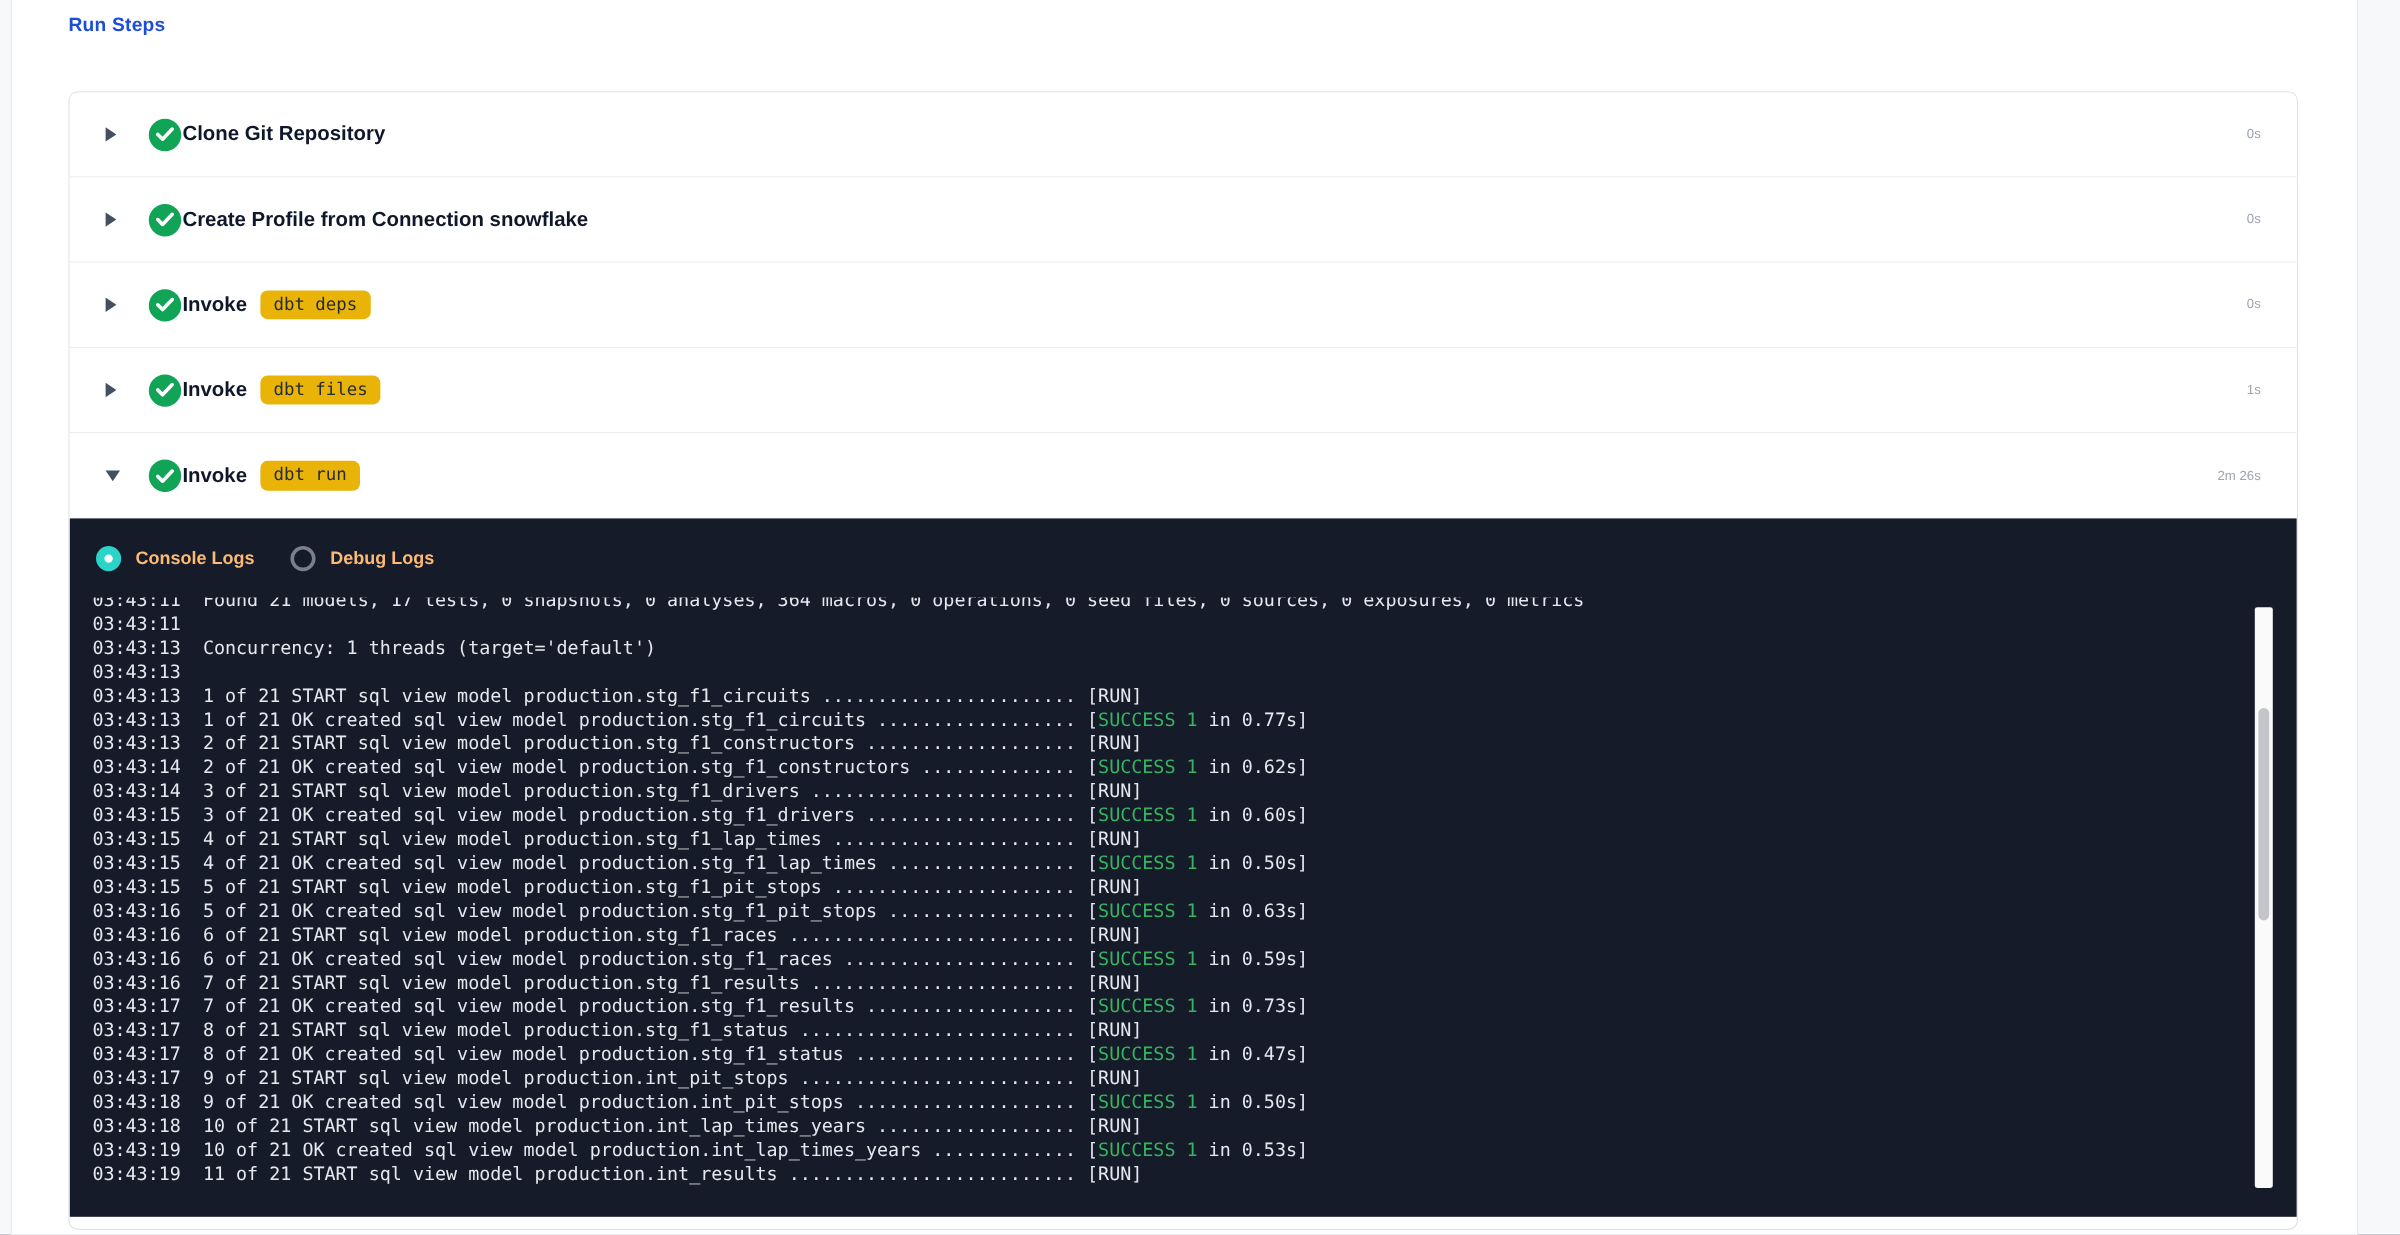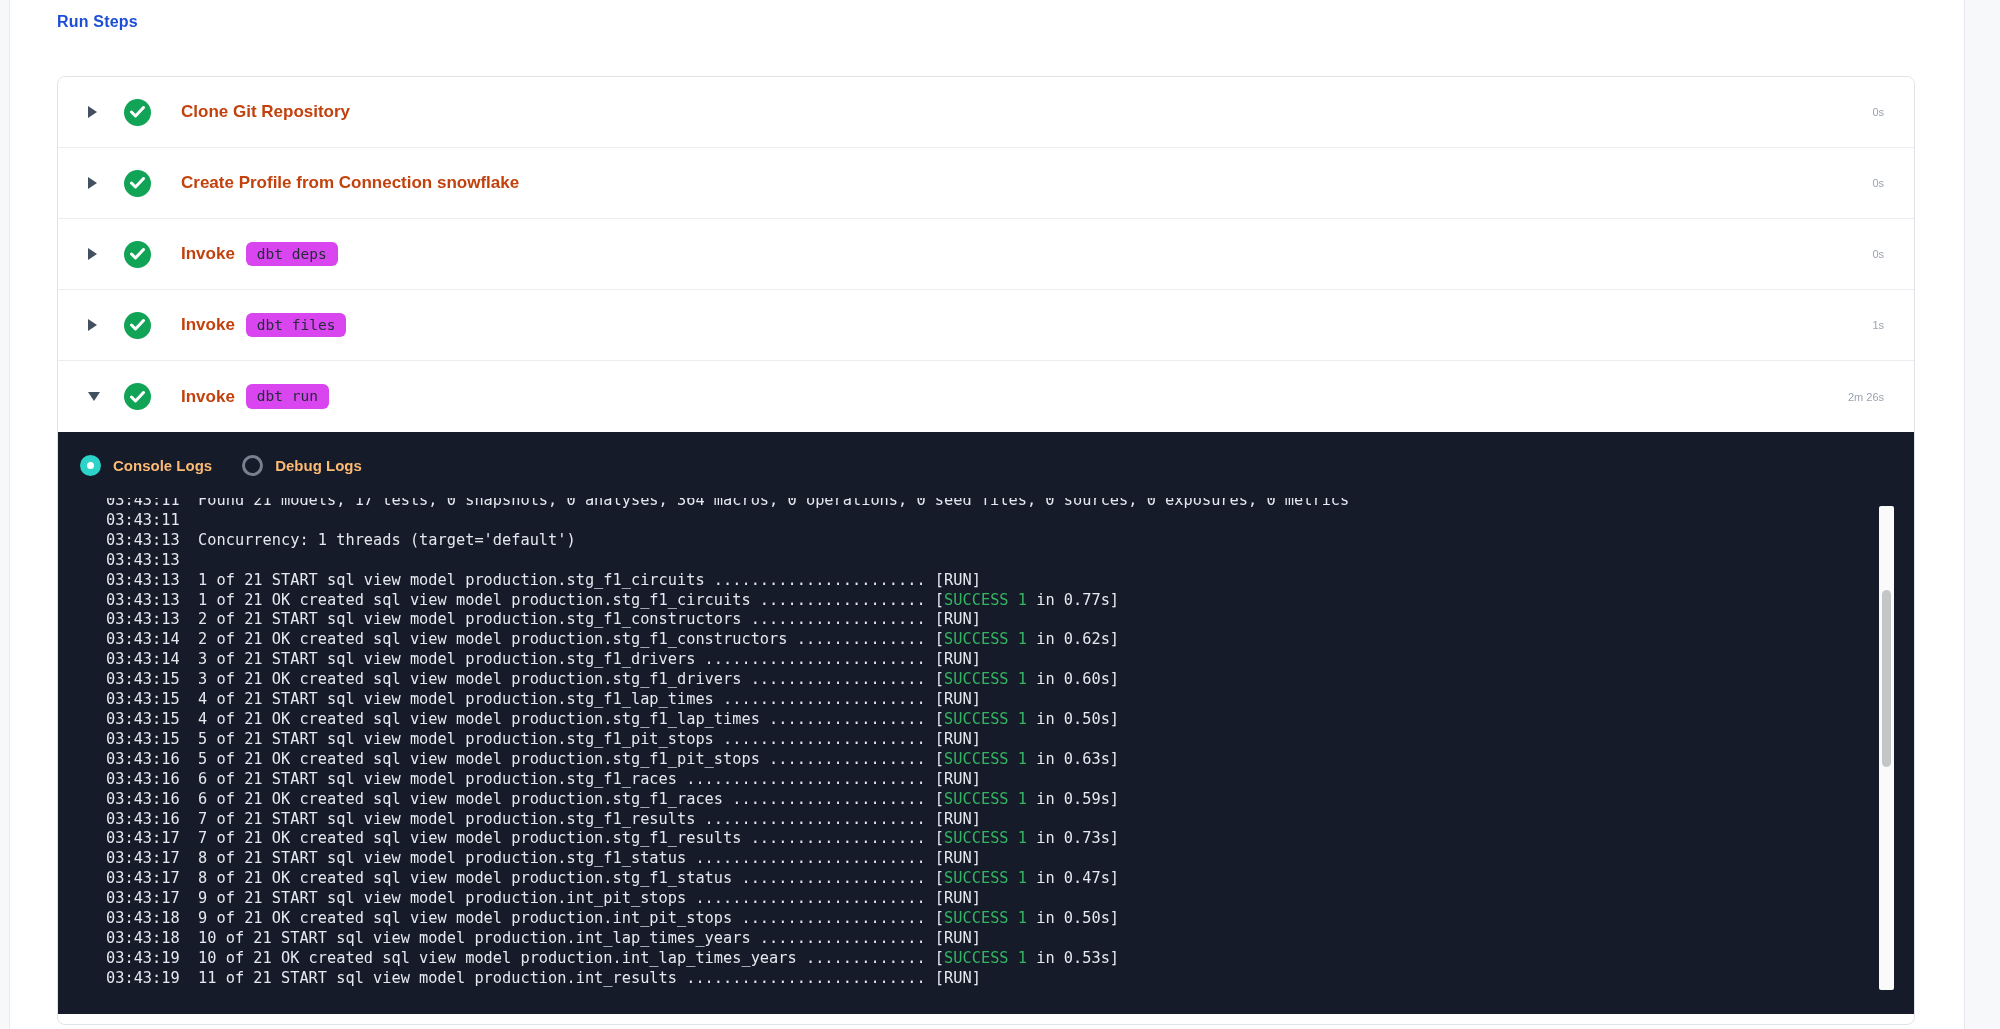--- a/index.html
+++ b/index.html
@@ -41,27 +41,27 @@
     display:block; width:0; height:0;
     border-left:6px solid transparent; border-right:6px solid transparent;
     border-top:9px solid #435060;
   }
   .check {
     width:27px; height:27px; flex:0 0 27px; border-radius:50%;
     background:#12a456; margin-left:24px;
     display:flex; align-items:center; justify-content:center;
   }
   .step-label {
-    margin-left:30px; font-size:17px; font-weight:700; color:#c2410c;
+    margin-left:1px; font-size:17px; font-weight:700; color:#0f172a;
   }
   .chip {
     margin-left:11px;
     font-family:"DejaVu Sans Mono", monospace;
     font-size:14.5px; color:#232c39;
-    background:#d946ef; border-radius:6px;
+    background:#eab308; border-radius:6px;
     padding:5px 11px; line-height:1;
   }
   .duration { margin-left:auto; font-size:11px; color:#9aa3b0; }
 
   .console {
     position:relative; height:582px; background:#151b29; overflow:hidden;
   }
   .console-header {
     display:flex; align-items:center; height:66px; padding:0 18px 0 22px;
   }
@@ -78,21 +78,21 @@
   .download-btn {
     margin-left:auto; display:flex; align-items:center; gap:11px;
     height:45px; padding:0 21px;
     background:#ffffff; border:none; border-radius:8px;
     font-family:"Liberation Sans", sans-serif;
     font-size:15px; font-weight:700; color:#1d2839; cursor:pointer;
   }
 
   .log-viewport {
     position:absolute; left:0; right:0; top:66px; bottom:0;
-    overflow:hidden; margin-left:48px;
+    overflow:hidden; padding-left:19px;
   }
   .log-content {
     margin-top:-7px;
     font-family:"DejaVu Sans Mono", monospace;
     font-size:15.3px; line-height:19.9px;
     color:#e5e8ee; white-space:pre;
   }
   .log-line { white-space:pre; }
   .log-green { color:#35b561; }
 

